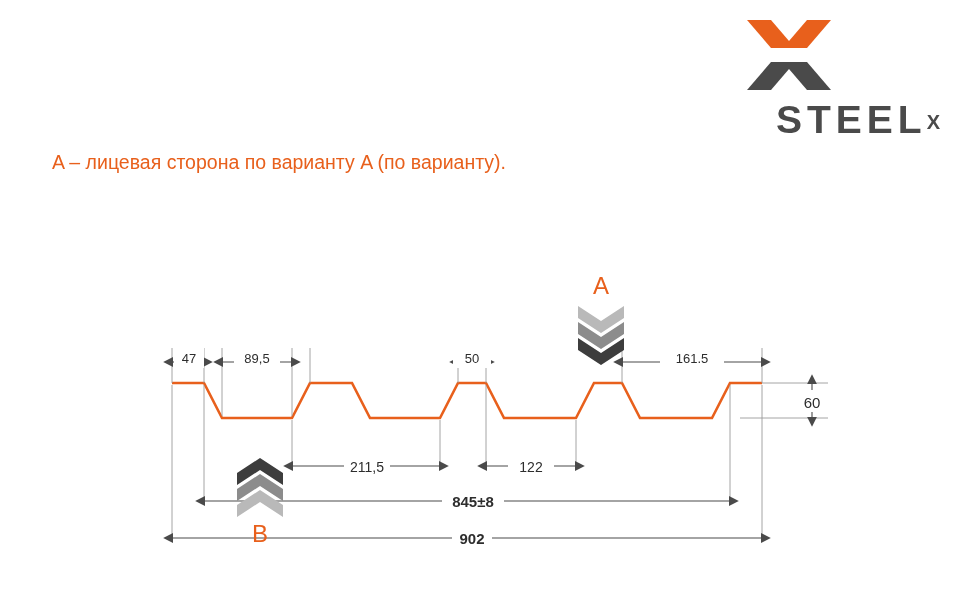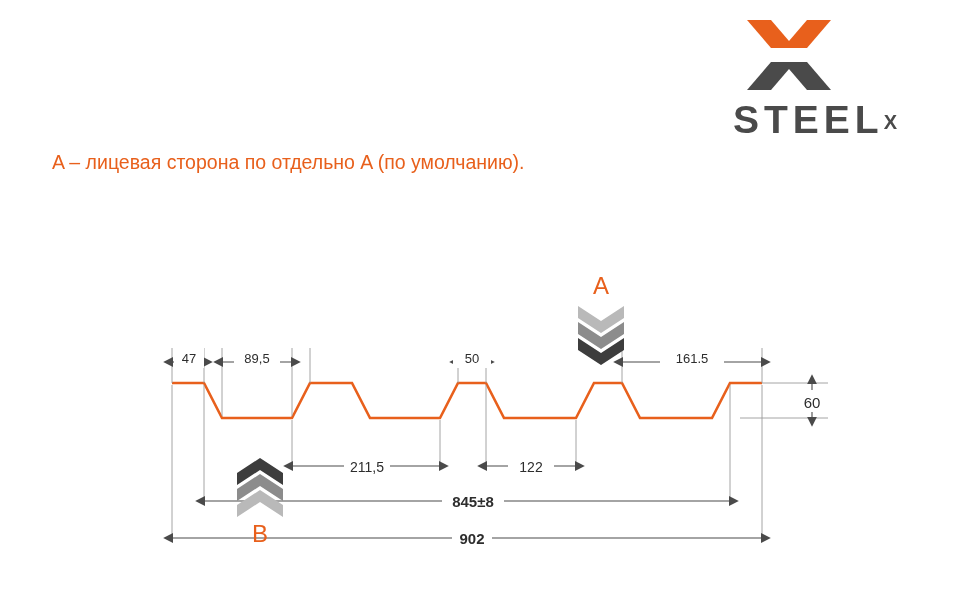--- a/index.html
+++ b/index.html
@@ -36,21 +36,21 @@
     left: 55px;
     top: 0px;
     width: 88px;
     height: 74px;
   }
   .logo-text {
     position: absolute;
     left: 0px;
     top: 82px;
     width: 250px;
-    text-align: center;
+    text-align: right;
     font-size: 39px;
     font-weight: bold;
     letter-spacing: 5px;
     color: #4a4a4a;
     line-height: 1;
   }
   .logo-text .sup {
     font-size: 20px;
     vertical-align: 4px;
     letter-spacing: 0;
@@ -112,21 +112,21 @@
         <polygon points="86,72 62,72 38,44 62,44" fill="#4a4a4a"></polygon>
         <polygon points="32,30 56,30 56,44 32,44" fill="#e8601c" opacity="0"></polygon>
       </svg>
     </div>
     <div class="logo-text">
       <span>STEEL</span><span class="sup">X</span>
     </div>
   </div>
 
   <div class="legend">
-    <div class="legend-line">A – лицевая сторона по отдельно A (по умолчанию).</div>
+    <div class="legend-line">A – лицевая сторона по варианту A (по варианту).</div>
   </div>
 
   <div class="drawing">
 
     <svg width="970" height="310" viewBox="0 0 970 310" xmlns="http://www.w3.org/2000/svg">
 
       <g fill="none" stroke="#e8601c" stroke-width="2.6" stroke-linejoin="miter" stroke-linecap="butt">
         <path d="M 172,113
                  L 204,113
                  L 222,148

